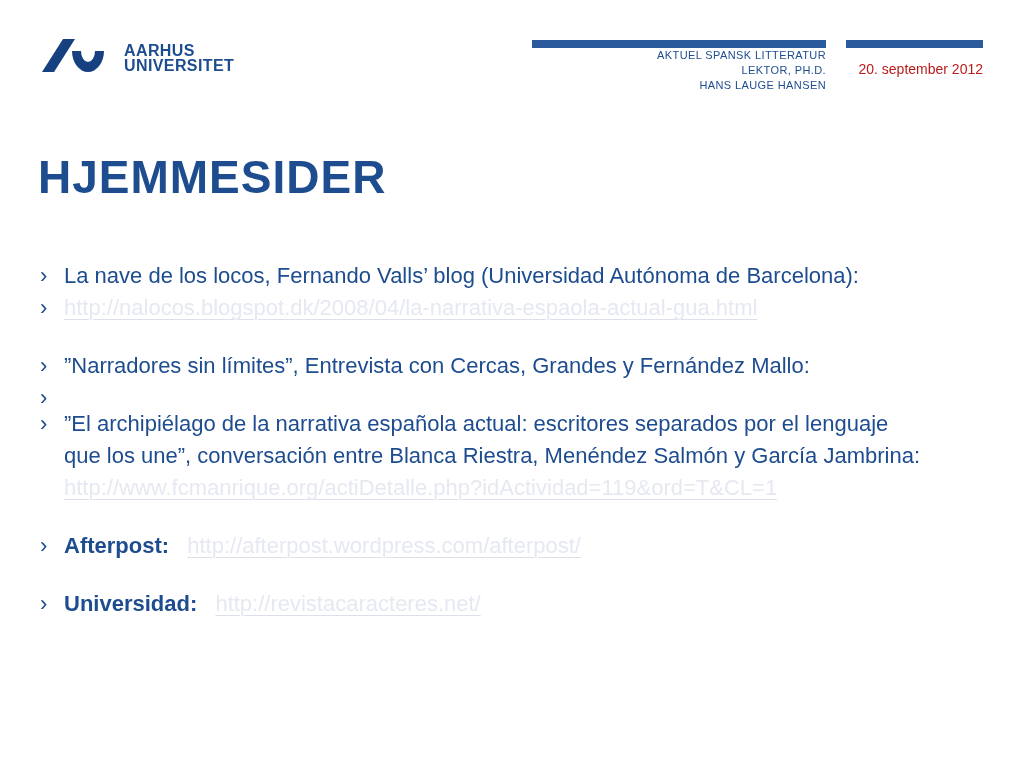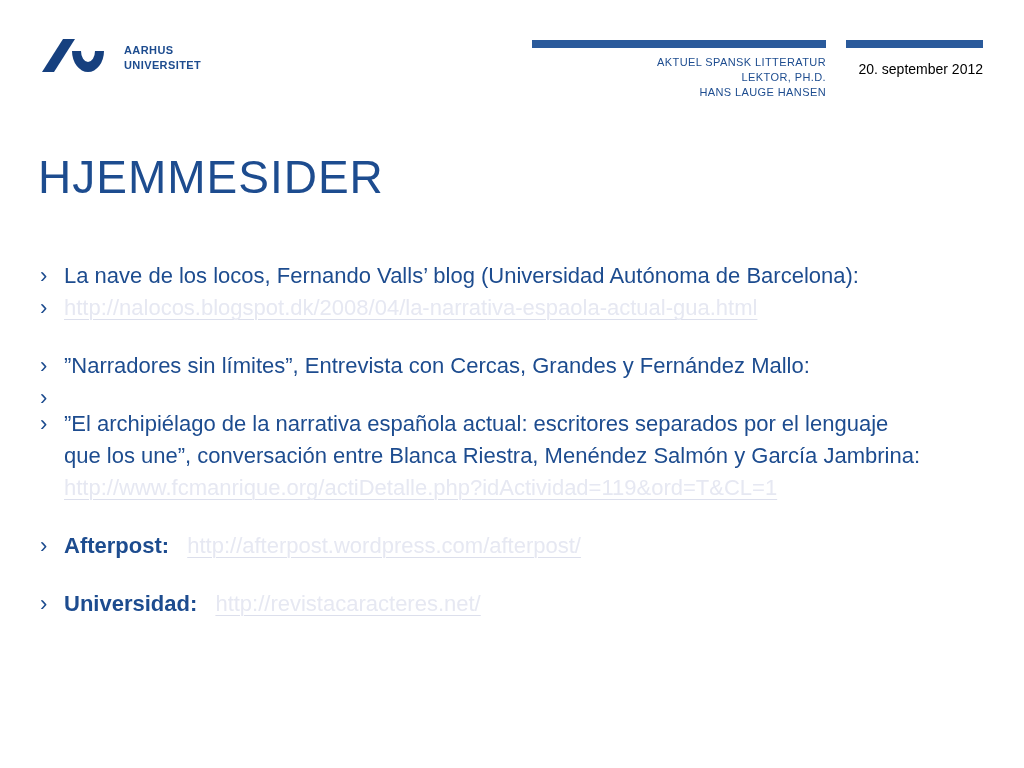--- a/index.html
+++ b/index.html
@@ -18,21 +18,21 @@
     left: 42px;
     top: 39px;
     display: flex;
     align-items: flex-start;
     gap: 18px;
   }
   .logo svg { display: block; }
   .logo-text {
     padding-top: 4px;
     color: #1d4c8f;
-    font-size: 11px;
+    font-size: 16px;
     font-weight: 700;
     line-height: 15px;
     letter-spacing: 0.4px;
   }
 
   .course-block {
     position: absolute;
     left: 532px;
     top: 40px;
     width: 294px;
@@ -41,43 +41,42 @@
     position: absolute;
     left: 846px;
     top: 40px;
     width: 137px;
   }
   .bar {
     height: 8px;
     background: #2a5a9b;
   }
   .course-lines {
-    margin-top: 7px;
     text-align: right;
     color: #1d4c8f;
     font-size: 11px;
     line-height: 15px;
     letter-spacing: 0.4px;
   }
   .date {
     margin-top: 13px;
     text-align: right;
-    color: #000000;
+    color: #b91c1c;
     font-size: 14px;
   }
 
   
   .title {
     position: absolute;
     left: 38px;
     top: 150px;
     margin: 0;
     color: #1d4c8f;
     font-size: 46px;
-    font-weight: 400;
+    font-weight: 700;
     letter-spacing: 1px;
   }
 
   
   .list {
     position: absolute;
     left: 40px;
     top: 260px;
     width: 960px;
     margin: 0;

